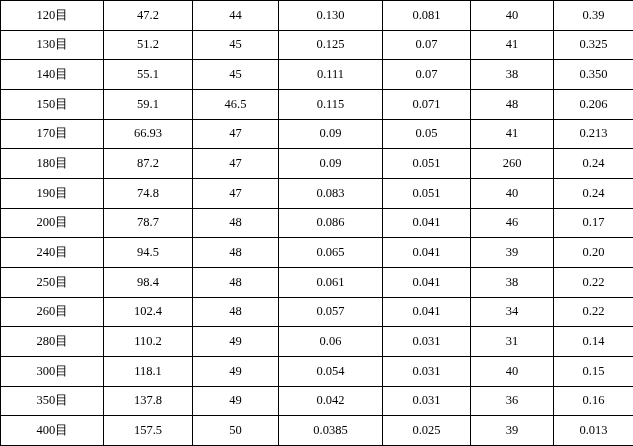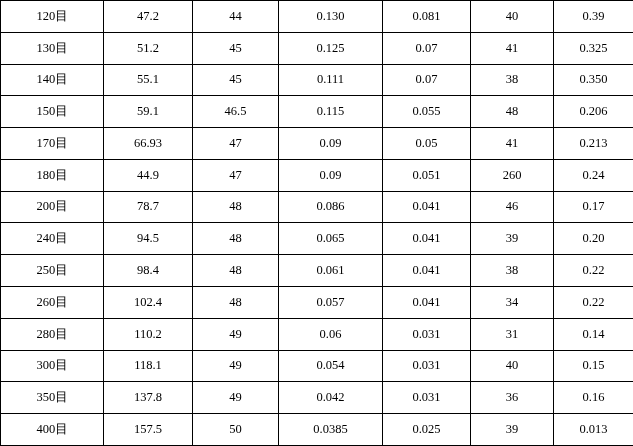--- a/index.html
+++ b/index.html
@@ -86,40 +86,49 @@
           <td>0.111</td>
           <td>0.07</td>
           <td>38</td>
           <td>0.350</td>
         </tr>
         <tr>
           <td class="c0">150目</td>
           <td>59.1</td>
           <td>46.5</td>
           <td>0.115</td>
-          <td>0.055</td>
+          <td>0.071</td>
           <td>48</td>
           <td>0.206</td>
         </tr>
         <tr>
           <td class="c0">170目</td>
           <td>66.93</td>
           <td>47</td>
           <td>0.09</td>
           <td>0.05</td>
           <td>41</td>
           <td>0.213</td>
         </tr>
         <tr>
           <td class="c0">180目</td>
-          <td>44.9</td>
+          <td>87.2</td>
           <td>47</td>
           <td>0.09</td>
           <td>0.051</td>
           <td>260</td>
+          <td>0.24</td>
+        </tr>
+        <tr>
+          <td class="c0">190目</td>
+          <td>74.8</td>
+          <td>47</td>
+          <td>0.083</td>
+          <td>0.051</td>
+          <td>40</td>
           <td>0.24</td>
         </tr>
         <tr>
           <td class="c0">200目</td>
           <td>78.7</td>
           <td>48</td>
           <td>0.086</td>
           <td>0.041</td>
           <td>46</td>
           <td>0.17</td>

